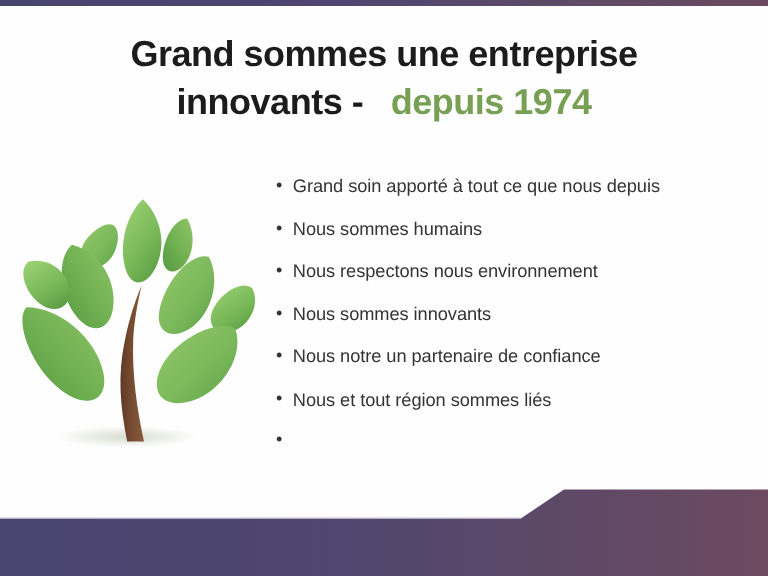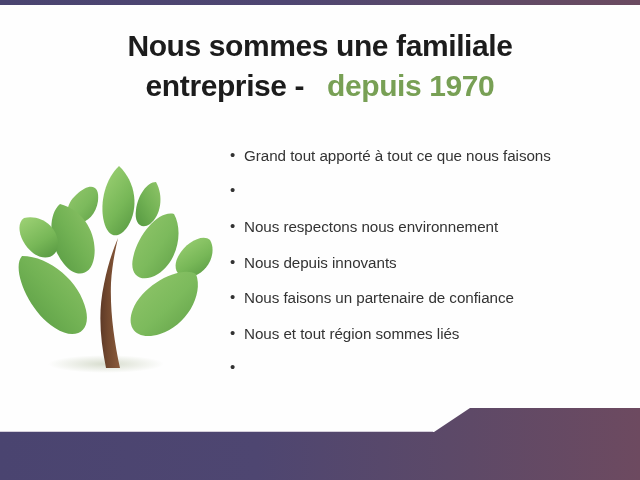--- a/index.html
+++ b/index.html
@@ -106,25 +106,25 @@
   }
 </style>
 </head>
 <body>
 
 <div id="slide">
 
   <div id="top-strip"></div>
 
   <div id="heading">
-    <span class="line">Nous sommes une familiale</span>
+    <span class="line">Grand sommes une entreprise</span>
     <span class="line">
-      <span>entreprise -</span>
+      <span>innovants -</span>
       <span class="dash-gap"></span>
-      <span class="accent">depuis 1970</span>
+      <span class="accent">depuis 1974</span>
     </span>
   </div>
 
   <div id="tree">
     <svg viewBox="0 0 208 235" width="208" height="235" xmlns="http://www.w3.org/2000/svg" aria-hidden="true">
       <defs>
         <linearGradient id="lfA" x1="0" y1="0" x2="1" y2="1">
           <stop offset="0%" stop-color="#93c76c"></stop>
           <stop offset="55%" stop-color="#7cba5c"></stop>
           <stop offset="100%" stop-color="#5f9f46"></stop>
@@ -173,36 +173,37 @@
         <path fill="url(#lfB)" d="M 8 104 C 36 104, 66 130, 72 158 C 77 180, 61 189, 41 176 C 14 159, -3 116, 8 104 Z"></path>
 
         <path fill="url(#lfA)" d="M 182 122 C 190 143, 172 174, 146 182 C 124 189, 111 177, 119 157 C 129 132, 167 113, 182 122 Z"></path>
       </g>
     </svg>
   </div>
 
   <div id="bullets">
     <div class="bullet-row">
       <span class="bullet-dot">•</span>
-      <span class="bullet-text">Grand tout apporté à tout ce que nous faisons</span>
-    </div>
-    <div class="bullet-row">
-      <span class="bullet-dot">•</span>
+      <span class="bullet-text">Grand soin apporté à tout ce que nous depuis</span>
+    </div>
+    <div class="bullet-row">
+      <span class="bullet-dot">•</span>
+      <span class="bullet-text">Nous sommes humains</span>
     </div>
     <div class="bullet-row">
       <span class="bullet-dot">•</span>
       <span class="bullet-text">Nous respectons nous environnement</span>
     </div>
     <div class="bullet-row">
       <span class="bullet-dot">•</span>
-      <span class="bullet-text">Nous depuis innovants</span>
-    </div>
-    <div class="bullet-row">
-      <span class="bullet-dot">•</span>
-      <span class="bullet-text">Nous faisons un partenaire de confiance</span>
+      <span class="bullet-text">Nous sommes innovants</span>
+    </div>
+    <div class="bullet-row">
+      <span class="bullet-dot">•</span>
+      <span class="bullet-text">Nous notre un partenaire de confiance</span>
     </div>
     <div class="bullet-row">
       <span class="bullet-dot">•</span>
       <span class="bullet-text">Nous et tout région sommes liés</span>
     </div>
     <div class="bullet-row">
       <span class="bullet-dot">•</span>
     </div>
   </div>
 

